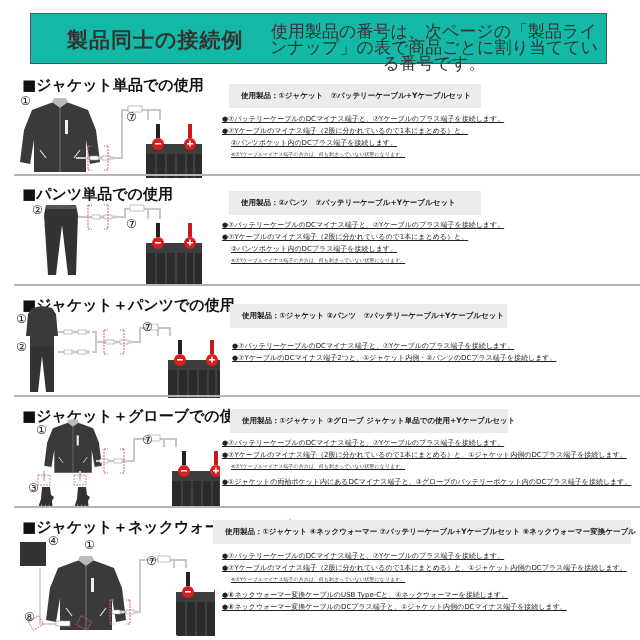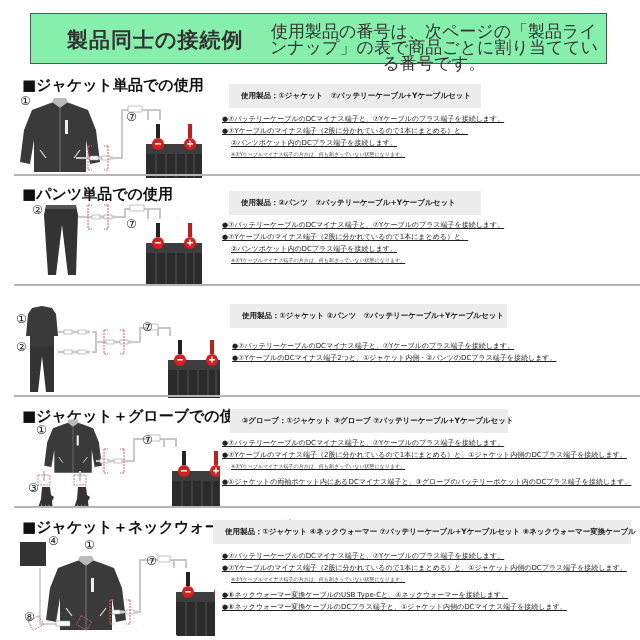--- a/index.html
+++ b/index.html
@@ -1,21 +1,21 @@
 <!DOCTYPE html>
 <html><head>
 <meta charset="utf-8">
 <style>
   * { box-sizing: border-box; margin: 0; padding: 0; }
   html, body { width: 640px; height: 640px; background: #ffffff; overflow: hidden; }
   body { position: relative; font-family: "DejaVu Sans", "Liberation Sans", sans-serif; color: #222; }
 
   .header-box {
     position: absolute; left: 30px; top: 13px; width: 577px; height: 51px;
-    border: 1px solid #555; background: #86efac;
+    border: 1px solid #555; background: #14b8a6;
   }
   .header-title {
     position: absolute; left: 36px; top: 12px;
     font-size: 21px; font-weight: bold; color: #333; letter-spacing: 1px; white-space: nowrap;
   }
   .header-desc {
     position: absolute; left: 238px; top: 9px; width: 330px;
     font-size: 17px; line-height: 16px; color: #333; text-align: center;
   }
 
@@ -139,20 +139,21 @@
   <div class="bullets" style="left:222px;top:34px;">
     <div class="bullet-line">●⑦バッテリーケーブルのDCマイナス端子と、⑦Yケーブルのプラス端子を接続します。</div>
     <div class="bullet-line">●⑦Yケーブルのマイナス端子（2股に分かれているので1本にまとめる）と、</div>
     <div class="bullet-line indent">②パンツポケット内のDCプラス端子を接続します。</div>
     <div class="note">※⑦Yケーブルマイナス端子の片方は、何も刺さっていない状態になります。</div>
   </div>
 </div>
 <div class="divider" style="top:284px;"></div>
 
 <div class="section" style="top:296px;height:100px;">
+  <div class="section-title">■ジャケット＋パンツでの使用</div>
   <svg class="illus" style="left:0;top:10px;" width="220" height="92">
     <g>
       <path d="M32 2 L42 0 L52 2 L56 8 L58 30 L54 30 L54 40 L30 40 L30 30 L26 30 L28 8 Z" fill="#3a3a3a"></path>
       <path d="M30 40 L54 40 L54 86 L46 86 L42 50 L38 86 L30 86 Z" fill="#333"></path>
     </g>
     <path d="M58 26 L80 26 M58 46 L80 46 M92 26 L96 26 L96 46 L92 46 M96 36 L140 36 L140 22 L170 22 L170 30 M158 22 L158 30" stroke="#c8c8c8" stroke-width="2" fill="none"></path>
     <use href="#connector" x="64" y="26"></use>
     <use href="#connector" x="78" y="26"></use>
     <use href="#connector" x="64" y="46"></use>
     <use href="#connector" x="78" y="46"></use>
@@ -188,21 +189,21 @@
     <rect x="74" y="58" width="12" height="10" fill="none" stroke="#e05a6a" stroke-width="0.8" stroke-dasharray="2,1"></rect>
     <use href="#glove" x="40" y="70"></use>
     <use href="#glove" x="76" y="70"></use>
     <rect x="148" y="18" width="12" height="6" fill="#fff" stroke="#999" stroke-width="0.6"></rect>
     <use href="#battery" x="172" y="40"></use>
   </svg>
   <span class="num-badge" style="left:36px;top:16px;">①</span>
   <span class="num-badge" style="left:28px;top:74px;">③</span>
   <span class="num-badge" style="left:142px;top:26px;">⑦</span>
 
-  <div class="product-box" style="left:230px;top:2px;width:278px;">③グローブ：①ジャケット ③グローブ ⑦バッテリーケーブル+Yケーブルセット</div>
+  <div class="product-box" style="left:230px;top:2px;width:278px;">使用製品：①ジャケット ③グローブ ジャケット単品での使用+Yケーブルセット</div>
   <div class="bullets" style="left:222px;top:30px;">
     <div class="bullet-line">●⑦バッテリーケーブルのDCマイナス端子と、⑦Yケーブルのプラス端子を接続します。</div>
     <div class="bullet-line">●⑦Yケーブルのマイナス端子（2股に分かれているので1本にまとめる）と、①ジャケット内側のDCプラス端子を接続します。</div>
     <div class="note">※⑦Yケーブルマイナス端子の片方は、何も刺さっていない状態になります。</div>
     <div class="gap"></div>
     <div class="bullet-line">●①ジャケットの両袖ポケット内にあるDCマイナス端子と、③グローブのバッテリーポケット内のDCプラス端子を接続します。</div>
   </div>
 </div>
 <div class="divider" style="top:506px;"></div>
 

